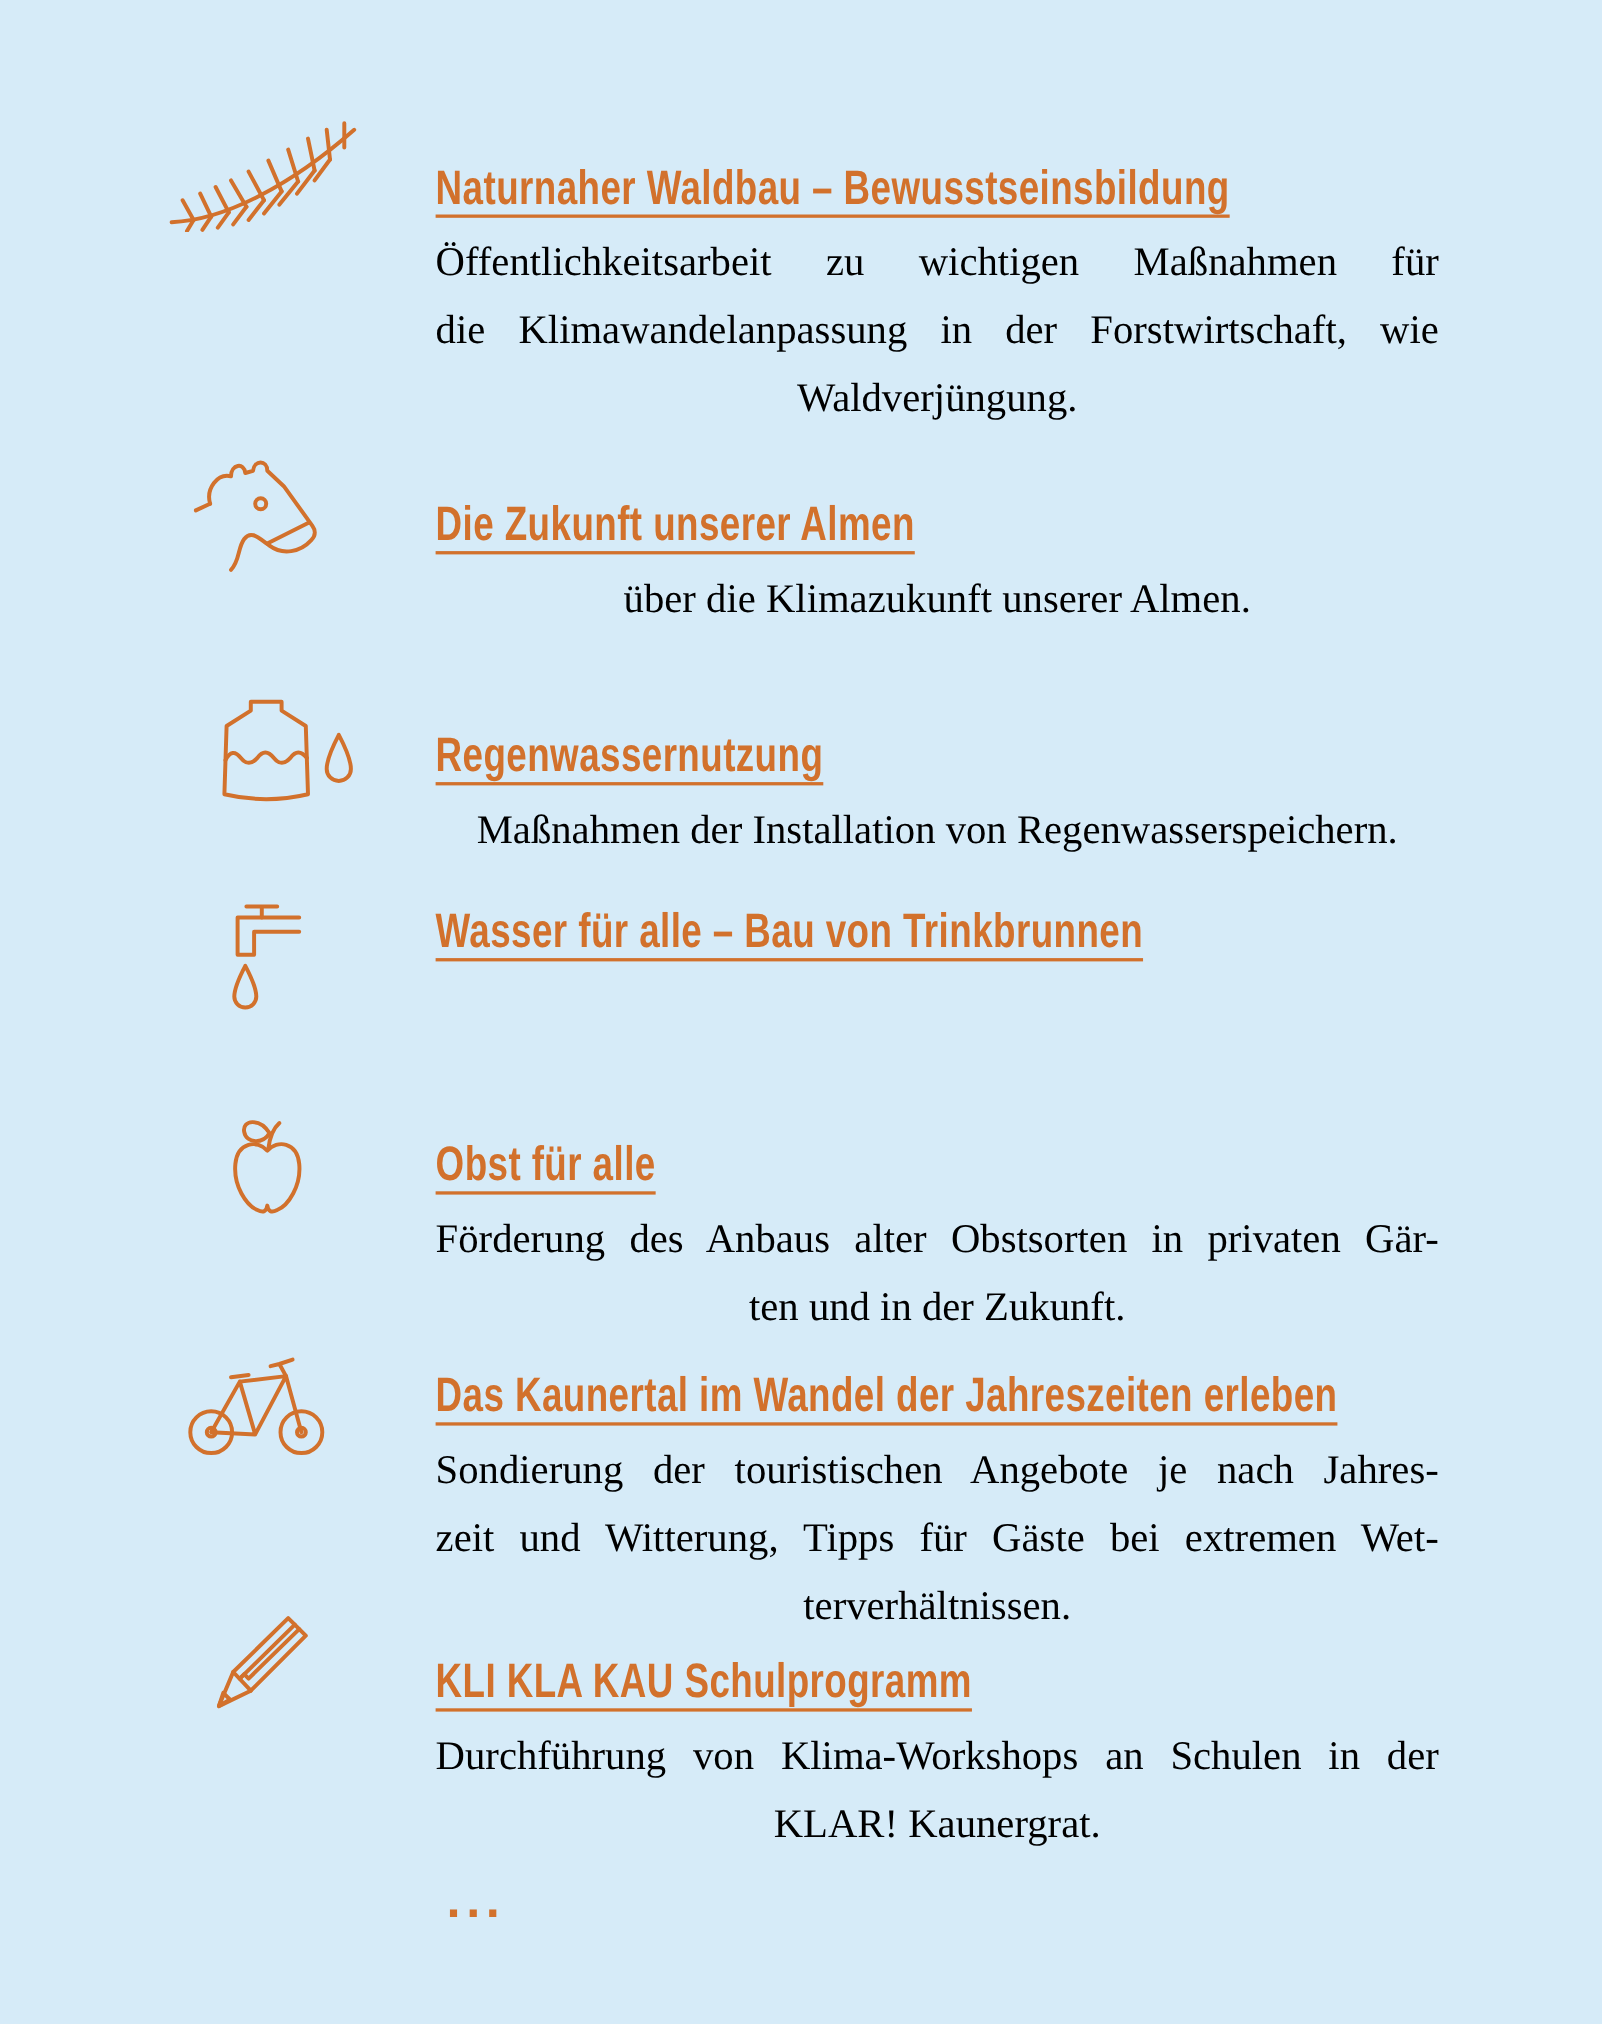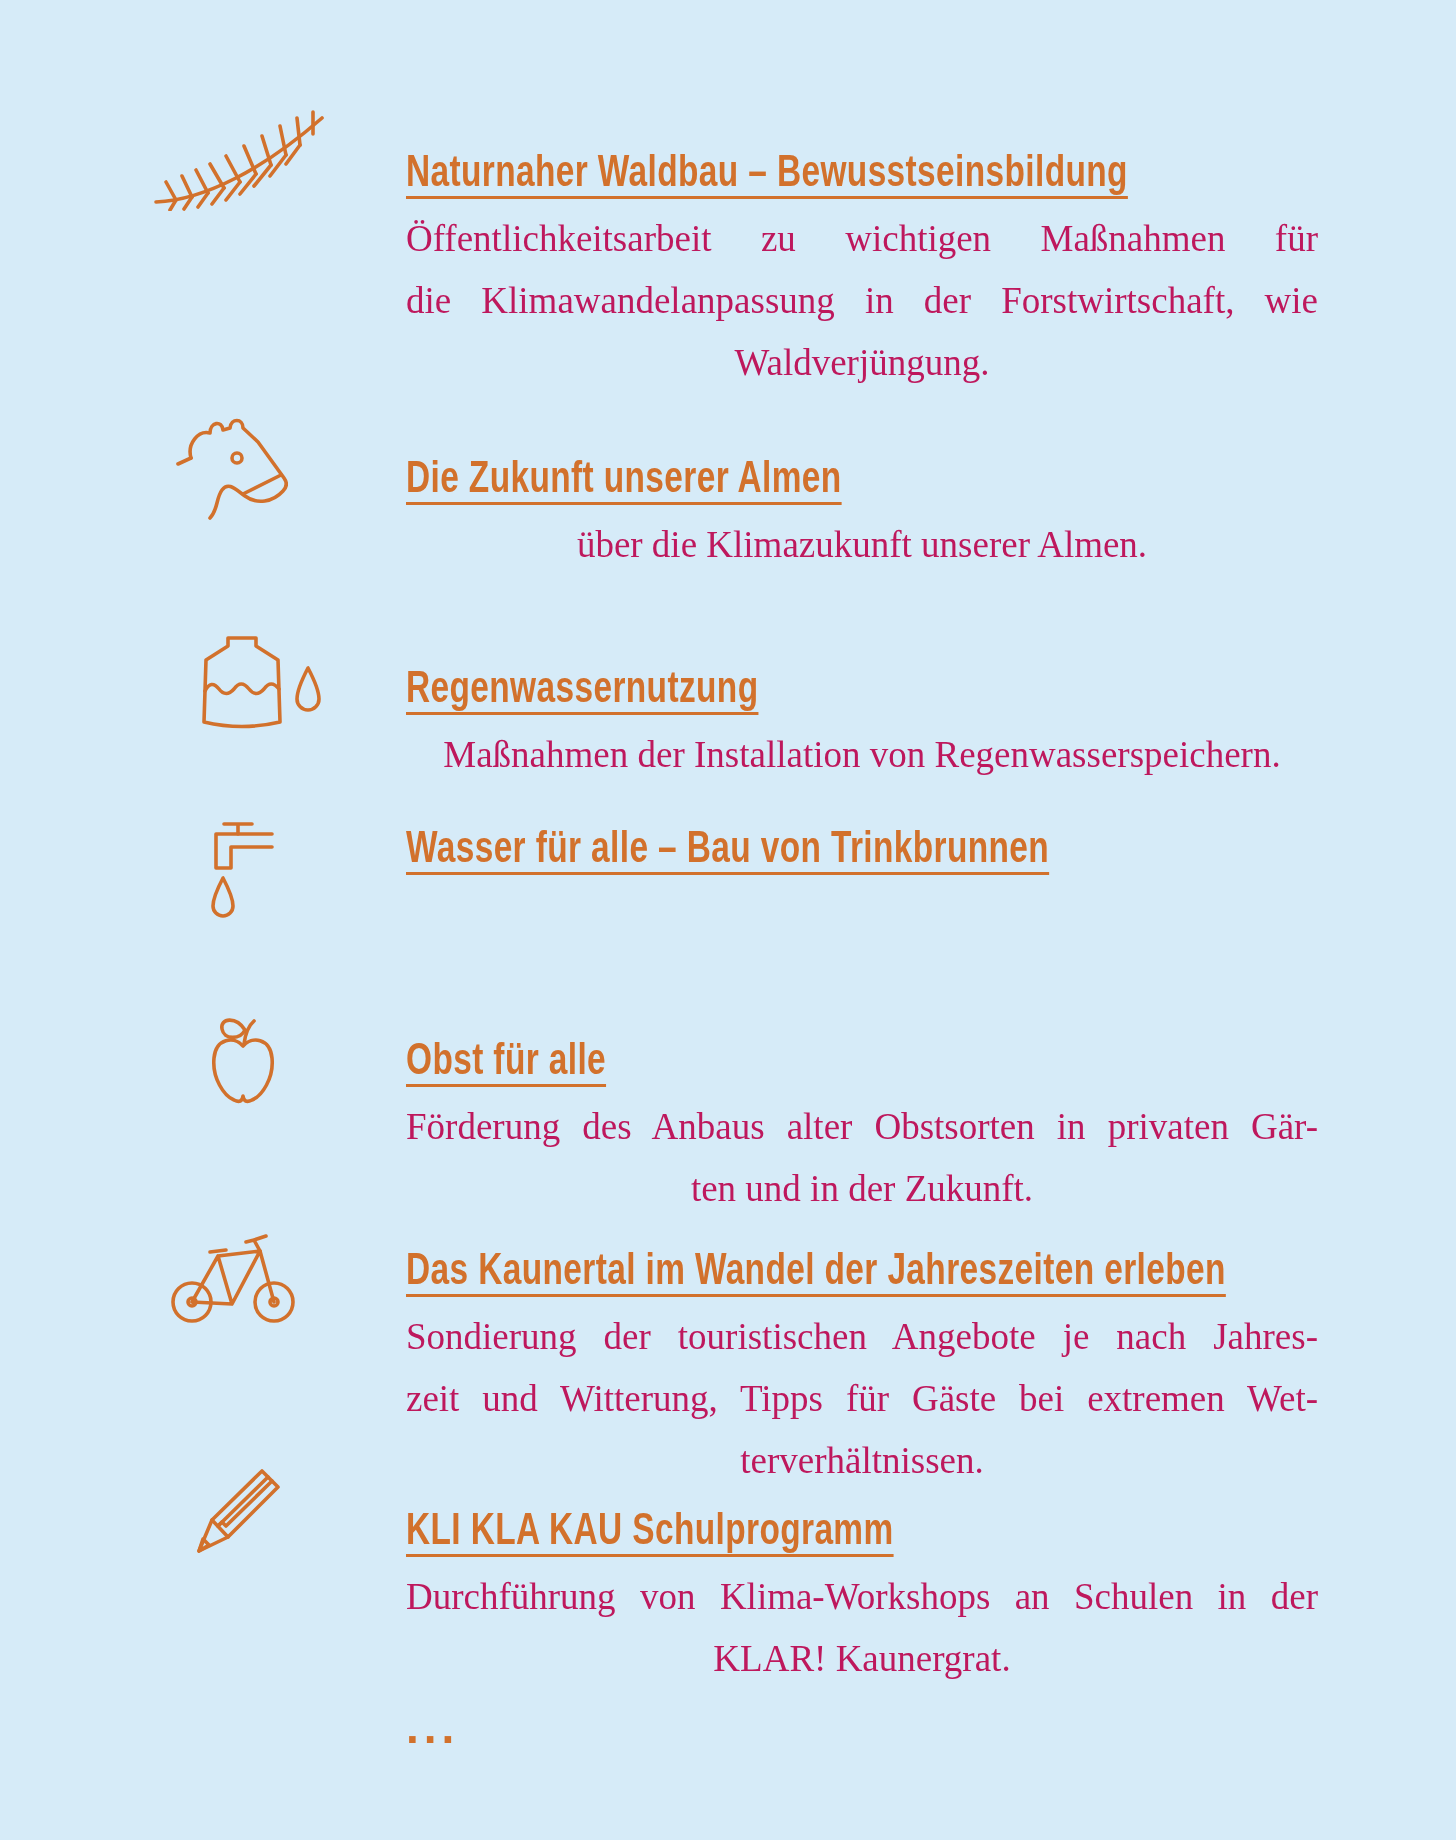--- a/index.html
+++ b/index.html
@@ -7,21 +7,21 @@
     width:1456px;height:1840px;
     background:#d6ebf8;
     position:relative;
     overflow:hidden;
     font-family:"Liberation Serif", serif;
   }
   .page{position:absolute;inset:0;}
   .section{position:absolute;left:0;width:1456px;}
   .icon{position:absolute;}
   .icon svg{display:block;}
-  .content{position:absolute;left:406px;width:912px;}
+  .content{position:absolute;left:396px;width:912px;}
   .heading{
     font-family:"Liberation Sans", sans-serif;
     font-weight:700;
     font-size:44px;
     line-height:50px;
     color:#d2712c;
     white-space:nowrap;
   }
   .heading .h-inner{
     display:inline-block;
@@ -30,21 +30,21 @@
     letter-spacing:0.5px;
     text-decoration:underline;
     text-decoration-thickness:3px;
     text-underline-offset:10px;
   }
   .body-text{
     margin-top:12px;
     font-family:"Liberation Serif","DejaVu Serif",serif;
     font-size:37px;
     line-height:62px;
-    color:#be185d;
+    color:#000000;
     width:912px;
   }
   .body-text .line{text-align:center;}
   .body-text .line.jl{text-align:justify;text-align-last:justify;}
   .ellipsis{
     position:absolute;left:406px;top:1700px;
     font-family:"Liberation Sans", sans-serif;
     font-weight:700;font-size:46px;color:#d2712c;
     letter-spacing:5px;
   }

